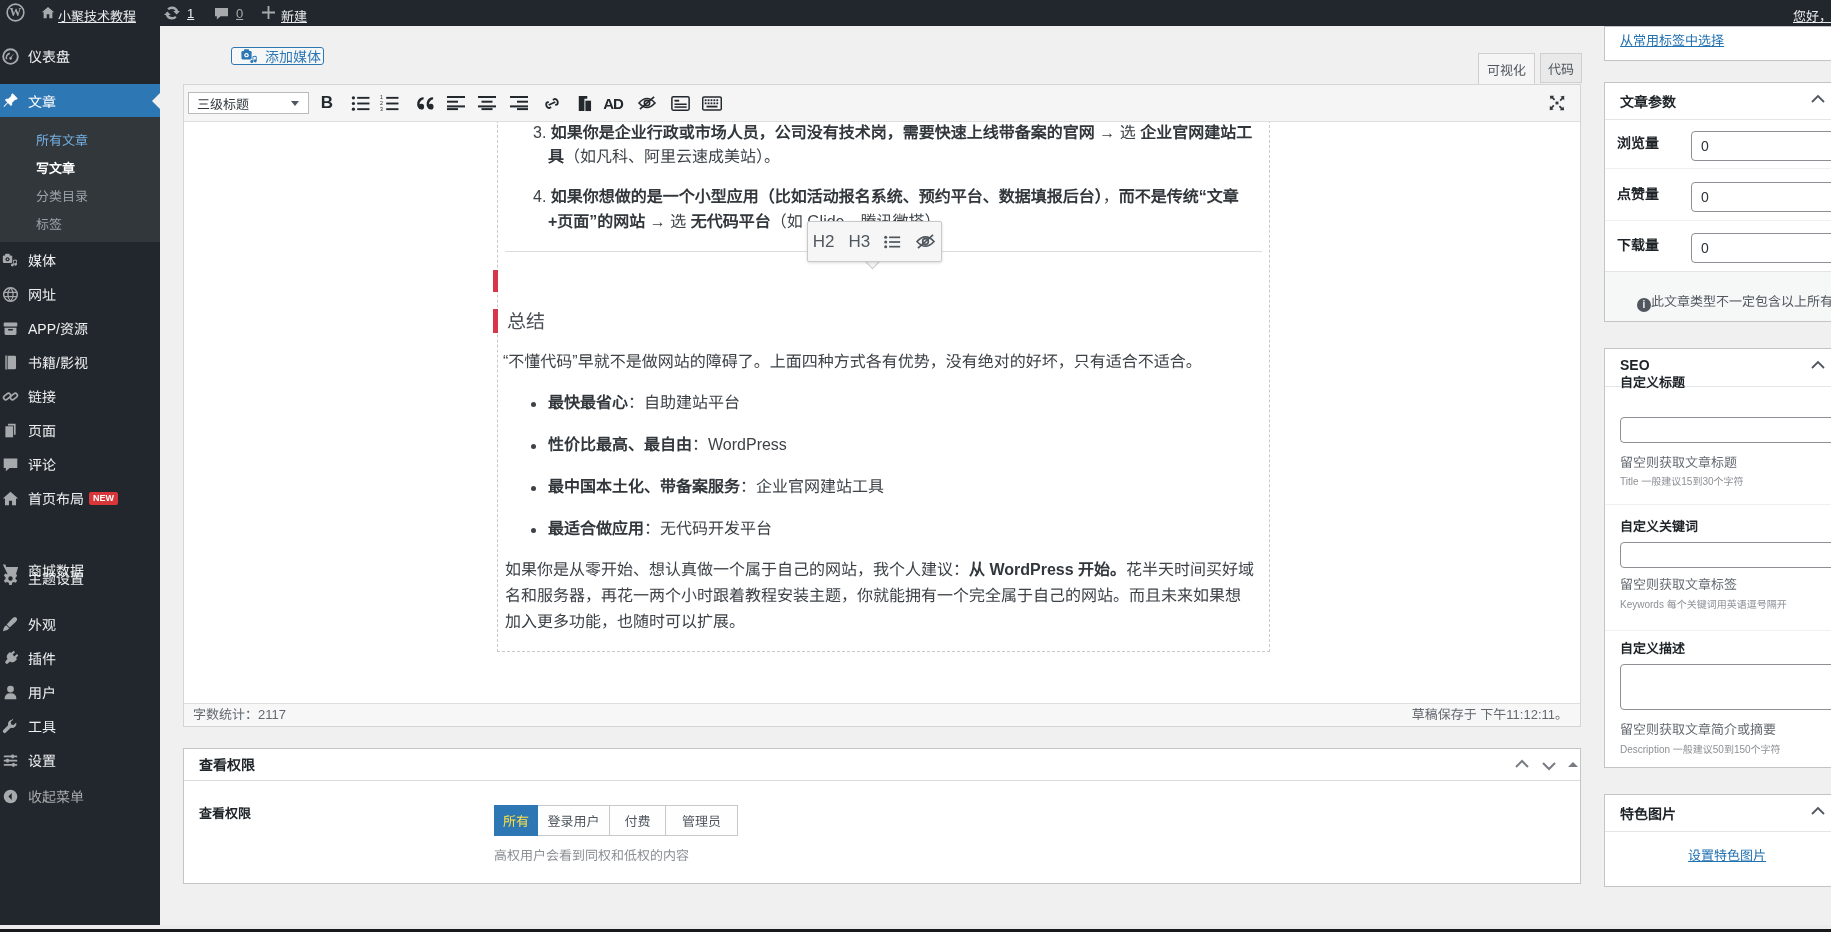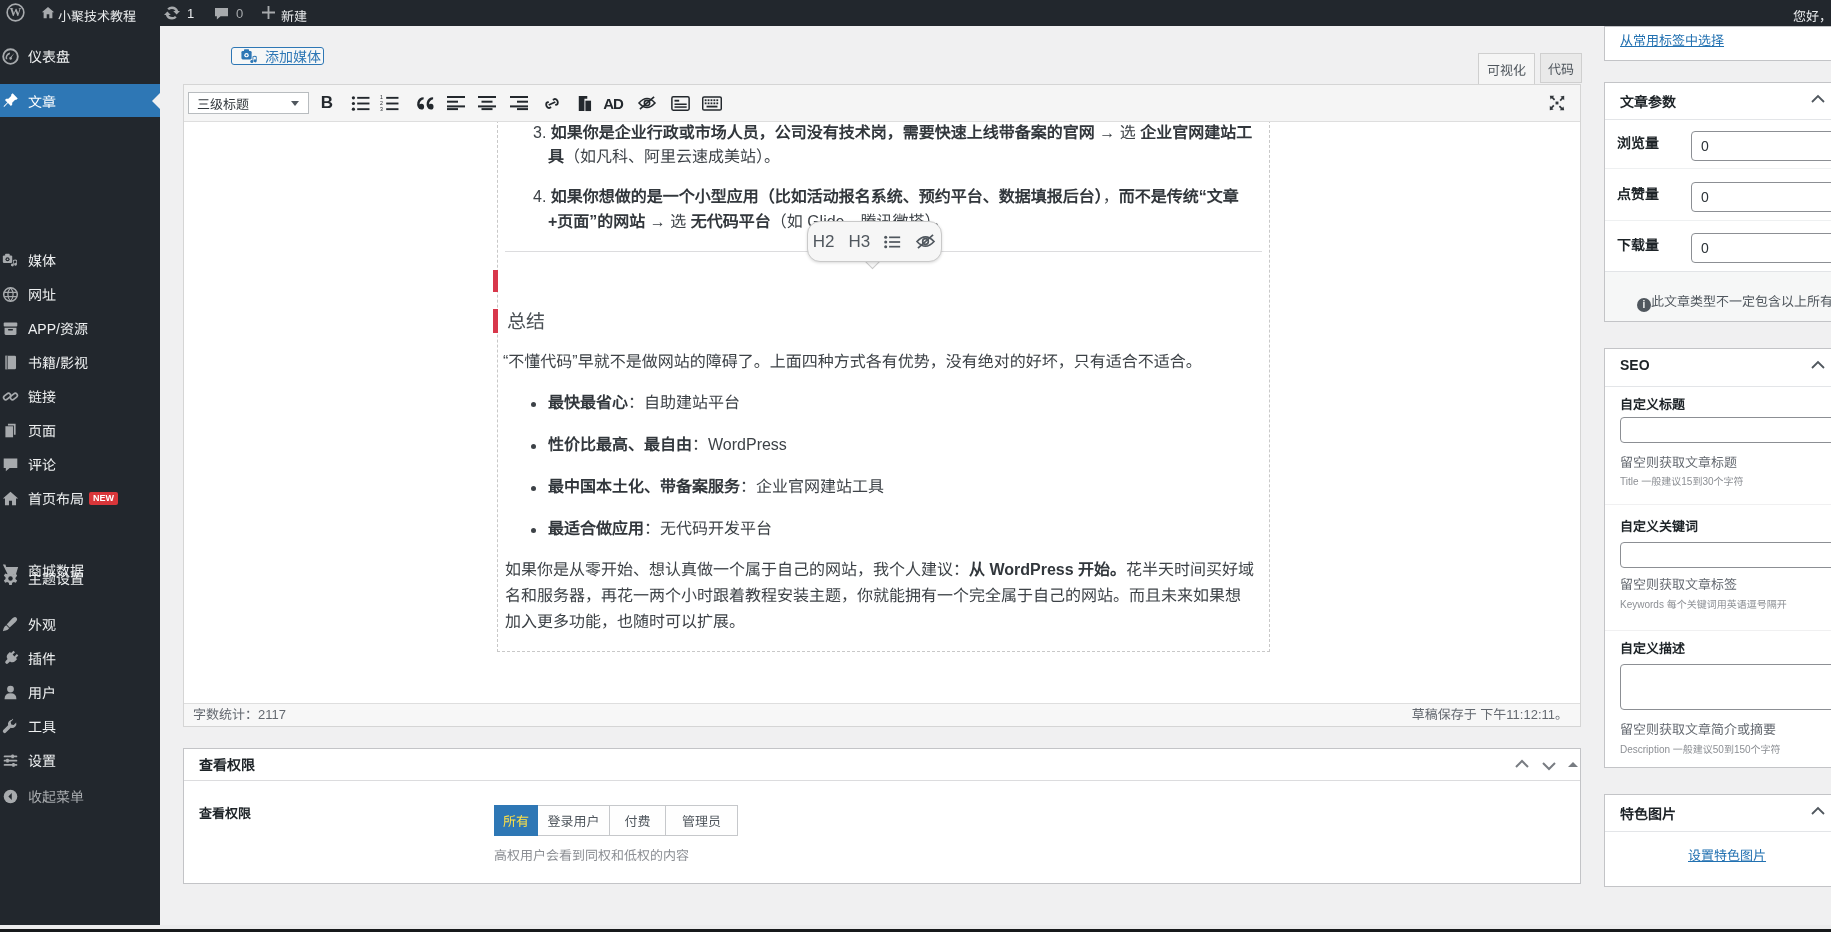--- a/index.html
+++ b/index.html
@@ -3,21 +3,21 @@
 <meta charset="utf-8">
 <title>写文章</title>
 <style>
 * { margin:0; padding:0; box-sizing:border-box; }
 html,body { width:1831px; height:932px; overflow:hidden; }
 body { font-family:"Liberation Sans",sans-serif; background:#f0f0f1; position:relative; }
 .a { position:absolute; }
 svg { display:block; }
 
 #topbar { left:0; top:0; width:1831px; height:26px; background:#22272d; color:#e8eaec; font-size:13px; z-index:50; }
-#topbar .t { position:absolute; top:6px; white-space:nowrap; }
+#topbar .t { position:absolute; top:6px; white-space:nowrap;text-decoration:underline; }
 
 #sidebar { left:0; top:26px; width:160px; height:899px; background:#22272d; z-index:40; color:#eef0f1; font-size:14px; }
 .mi { position:absolute; left:0; width:160px; height:34px; display:flex; align-items:center; }
 .mi .ic { width:20px; height:20px; margin-right:8px; display:flex; align-items:center; justify-content:center; }
 .mi .tx { letter-spacing:0; }
 #mi-post { background:#2e77b5; }
 #mi-post .notch { position:absolute; right:0; top:50%; margin-top:-8px; width:0; height:0; border-top:8px solid transparent; border-bottom:8px solid transparent; border-right:8px solid #f0f0f1; }
 #submenu { position:absolute; left:0; top:91px; width:160px; height:125px; background:#32373c; }
 .smi { position:absolute; left:36px; font-size:13px; color:#9aa1a8; white-space:nowrap; }
 .badge-new { display:inline-block; background:#d9363a; color:#fff; font-size:9px; font-weight:bold; border-radius:2px; padding:1px 4px 2px; margin-left:5px; vertical-align:1px; }
@@ -31,21 +31,21 @@
 #seldrop { z-index:4; left:188px; top:92px; width:121px; height:22px; background:#fff; border:1px solid #b8bcbf; color:#32373c; font-size:13px; display:flex; align-items:center; padding-left:8px; }
 #seldrop .car { position:absolute; right:9px; top:8px; width:0; height:0; border-left:4px solid transparent; border-right:4px solid transparent; border-top:5px solid #50575e; }
 .tbi { z-index:4; top:92px; height:22px; width:24px; display:flex; align-items:center; justify-content:center; color:#3c434a; }
 
 #dashedbox { left:497px; top:115px; width:773px; height:537px; z-index:0; border:1px dashed #c8c8c8; background:#fff; }
 .etext { font-size:16px; line-height:26px; color:#3d4247; white-space:nowrap; }
 .etext b { font-weight:bold; color:#32373c; }
 .redbar { width:5px; background:#d8374b; }
 .hr1 { left:505px; top:251px; width:757px; height:1px; background:#dcdcde; }
 
-#popup { left:807px; top:221px; width:135px; height:41px; background:#f6f6f6; border:1px solid #c9c9c9; border-radius:13px; box-shadow:0 1px 3px rgba(0,0,0,.15); z-index:8; display:flex; align-items:center; justify-content:center; gap:14px; color:#50575e; }
+#popup { left:807px; top:221px; width:135px; height:41px; background:#f6f6f6; border:1px solid #c9c9c9; border-radius:2px; box-shadow:0 1px 3px rgba(0,0,0,.15); z-index:8; display:flex; align-items:center; justify-content:center; gap:14px; color:#50575e; }
 #popup .h { font-size:17px; }
 #popnotch { left:867px; top:256px; width:11px; height:11px; background:#f6f6f6; border-right:1px solid #c9c9c9; border-bottom:1px solid #c9c9c9; transform:rotate(45deg); z-index:7; }
 
 #statusbar { left:184px; top:703px; width:1396px; height:23px; background:#f7f7f7; border-top:1px solid #dedede; font-size:13px; color:#646970; }
 
 .panel { background:#fff; border:1px solid #c3c4c7; }
 .ph { font-size:14px; font-weight:bold; color:#1d2327; }
 
 .segbtn { position:absolute; top:805px; height:31px; font-size:13px; display:flex; align-items:center; justify-content:center; border:1px solid #c6c8cb; background:#fefefe; color:#50575e; }
 .segbtn.on { background:#2e77b5; border-color:#2e77b5; color:#fde047; z-index:2; }
@@ -98,20 +98,26 @@
     <span class="tx">仪表盘</span>
   </div>
   <div class="mi" id="mi-post" style="top:58px;height:33px">
     <span class="ic">
         <svg width="17" height="17" viewBox="0 0 20 20">
           <path d="M12.5 1.5 L18.5 7.5 L16.5 9.5 L15.5 9 L12 12.5 L12 15 L10.5 16.5 L7 13 L2.5 17.5 L1.8 16.8 L6.3 12.3 L3.5 9.5 L5 8 L7.5 8 L11 4.5 L10.5 3.5 Z" fill="#fff"></path>
         </svg>
       </span>
     <span class="tx" style="color:#fff">文章</span>
     <span class="notch"></span>
+  </div>
+  <div id="submenu">
+    <span class="smi" style="top:13px;color:#74b1e3">所有文章</span>
+    <span class="smi" style="top:41px;color:#fff;font-weight:bold">写文章</span>
+    <span class="smi" style="top:69px">分类目录</span>
+    <span class="smi" style="top:97px">标签</span>
   </div>
 </div>
 
 <div class="a" style="left:0;top:26px;width:160px;z-index:41;color:#eef0f1;font-size:14px">
   <div class="mi" style="top:217px">
       <span class="ic">
         <svg width="17" height="17" viewBox="0 0 20 20">
           <rect x="1" y="4" width="11" height="9" rx="1.4" fill="#a7aaad"></rect>
           <circle cx="6.5" cy="8.5" r="2.4" fill="#22272d"></circle>
           <circle cx="6.5" cy="8.5" r="1" fill="#a7aaad"></circle>
@@ -494,21 +500,21 @@
 <div class="a rinput" style="left:1691px;top:233px;width:200px;height:30px">0</div>
 <div class="a" style="left:1605px;top:271px;width:298px;height:50px;background:#f6f7f7;border-top:1px solid #e2e4e7"></div>
 <div class="a" style="left:1637px;top:291px;font-size:13px;color:#50575e;white-space:nowrap"><span style="display:inline-block;width:14px;height:14px;border-radius:50%;background:#50575e;color:#f6f7f7;font-size:10px;font-weight:bold;text-align:center;line-height:14px;vertical-align:-2px">i</span>此文章类型不一定包含以上所有数</div>
 
 <div class="a rpanel" style="top:348px;height:420px"></div>
 <div class="a ph" style="left:1620px;top:357px">SEO</div>
 <svg class="a" style="left:1810px;top:360px" width="16" height="10" viewBox="0 0 16 10">
     <path d="M2 8 L8 2 L14 8" fill="none" stroke="#50575e" stroke-width="1.8"></path>
   </svg>
 <div class="a" style="left:1605px;top:386px;width:298px;height:1px;background:#e3e5e8"></div>
-<div class="a rlabel" style="left:1620px;top:394px">自定义标题</div>
+<div class="a rlabel" style="left:1620px;top:372px">自定义标题</div>
 <div class="a rinput" style="left:1620px;top:417px;width:250px;height:26px"></div>
 <div class="a rhelp" style="left:1620px;top:452px">留空则获取文章标题</div>
 <div class="a rhelp2" style="left:1620px;top:473px">Title 一般建议15到30个字符</div>
 <div class="a" style="left:1605px;top:504px;width:298px;height:1px;background:#f0f0f1"></div>
 <div class="a rlabel" style="left:1620px;top:516px">自定义关键词</div>
 <div class="a rinput" style="left:1620px;top:542px;width:250px;height:26px"></div>
 <div class="a rhelp" style="left:1620px;top:574px">留空则获取文章标签</div>
 <div class="a rhelp2" style="left:1620px;top:596px">Keywords 每个关键词用英语逗号隔开</div>
 <div class="a" style="left:1605px;top:630px;width:298px;height:1px;background:#f0f0f1"></div>
 <div class="a rlabel" style="left:1620px;top:638px">自定义描述</div>

